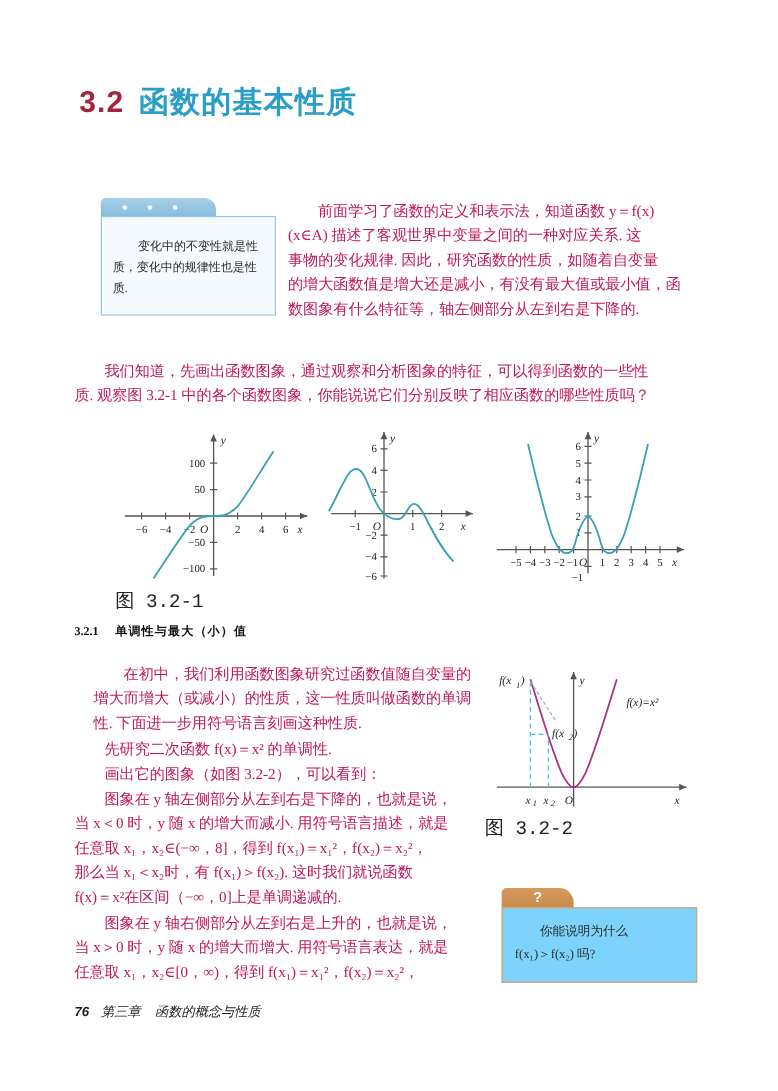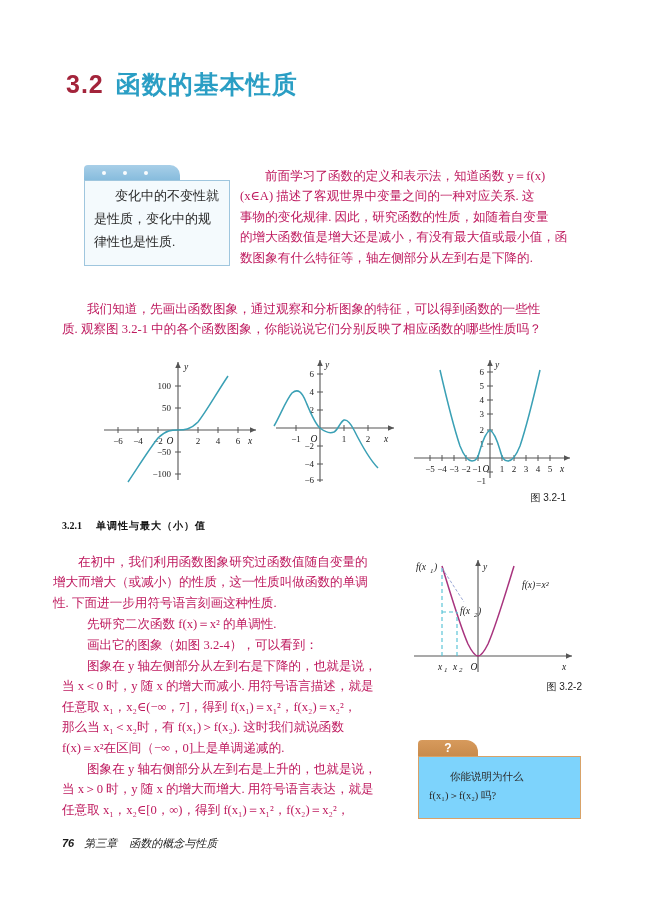--- a/index.html
+++ b/index.html
@@ -19,37 +19,37 @@
   .callout-blue{position:absolute;left:84px;top:165px;width:146px;}
   .callout-blue .tab{
     width:96px;height:15px;
     background:linear-gradient(#a8cfe8,#87bcdd);
     border-radius:4px 10px 0 0;
     display:flex;align-items:center;gap:17px;padding-left:18px;box-sizing:border-box;
   }
   .callout-blue .tab .dot{width:4px;height:4px;border-radius:50%;background:#ffffff;opacity:.95;}
   .callout-blue .body{
     border:1px solid #9fc6de;background:#f4fafd;
-    padding:4px 9px 12px 9px;font-size:13px;line-height:1.75;
+    padding:16px 9px 12px 9px;font-size:10px;line-height:1.75;
     color:#2b2b2b;text-indent:21px;
     font-family:"Liberation Serif",serif;
   }
 
   
   .para{position:absolute;font-size:12.6px;line-height:1.62;text-align:justify;color:#be185d;}
   .indent{text-indent:25px;}
 
   
   .h3{position:absolute;left:62px;top:519px;font-weight:bold;font-size:10px;color:#111;}
   .h3 .hn{font-family:"Liberation Serif",serif;}
   .h3 .ht{font-family:"Liberation Sans",sans-serif;margin-left:14px;letter-spacing:1px;}
 
   
   .figwrap{position:absolute;}
-  .figcap{font-size:10px;color:#222;text-align:right;font-family:Liberation Sans, sans-serif;}
+  .figcap{font-size:16px;color:#222;text-align:left;font-family:Liberation Mono, monospace;}
 
   
   .callout-orange{position:absolute;left:418px;top:740px;width:163px;}
   .callout-orange .tab{
     width:60px;height:16px;background:linear-gradient(#d79a5c,#c98b4c);
     border-radius:4px 12px 0 0;color:#fff;font-size:12px;font-weight:bold;
     display:flex;align-items:center;justify-content:center;
     font-family:"Liberation Sans",sans-serif;
   }
   .callout-orange .body{
@@ -216,34 +216,34 @@
         <path class="curve" d="M 30,18 C 36,44 44,76 50,94 C 54,104 58,109 62,109 C 66,109 68,106 70,98 C 73,88 76,80 80,78 C 84,80 87,88 90,98 C 92,106 94,109 98,109 C 102,109 106,104 110,94 C 116,76 124,44 130,18"></path>
       </svg>
     </div>
     <div class="figcap" style="margin-top:4px;width:470px;">图 3.2-1</div>
   </div>
 
   <div class="h3">
     <span class="hn">3.2.1</span><span class="ht">单调性与最大（小）值</span>
   </div>
 
-  <div class="para" style="left:53px;top:552px;width:325px;">
+  <div class="para" style="left:78px;top:552px;width:325px;">
     <div class="indent">在初中，我们利用函数图象研究过函数值随自变量的</div>
     <div>增大而增大（或减小）的性质，这一性质叫做函数的单调</div>
     <div>性. 下面进一步用符号语言刻画这种性质.</div>
   </div>
 
   <div class="para indent" style="left:62px;top:614px;width:325px;">先研究二次函数 f(x)＝x² 的单调性.</div>
 
-  <div class="para indent" style="left:62px;top:635px;width:325px;">画出它的图象（如图 3.2-4），可以看到：</div>
+  <div class="para indent" style="left:62px;top:635px;width:325px;">画出它的图象（如图 3.2-2），可以看到：</div>
 
   <div class="para" style="left:62px;top:656px;width:325px;">
     <div class="indent">图象在 y 轴左侧部分从左到右是下降的，也就是说，</div>
     <div>当 x＜0 时，y 随 x 的增大而减小. 用符号语言描述，就是</div>
-    <div>任意取 x₁，x₂∈(−∞，7]，得到 f(x₁)＝x₁²，f(x₂)＝x₂²，</div>
+    <div>任意取 x₁，x₂∈(−∞，8]，得到 f(x₁)＝x₁²，f(x₂)＝x₂²，</div>
     <div>那么当 x₁＜x₂时，有 f(x₁)＞f(x₂). 这时我们就说函数</div>
     <div>f(x)＝x²在区间（−∞，0]上是单调递减的.</div>
   </div>
 
   <div class="para" style="left:62px;top:759px;width:325px;">
     <div class="indent">图象在 y 轴右侧部分从左到右是上升的，也就是说，</div>
     <div>当 x＞0 时，y 随 x 的增大而增大. 用符号语言表达，就是</div>
     <div>任意取 x₁，x₂∈[0，∞)，得到 f(x₁)＝x₁²，f(x₂)＝x₂²，</div>
   </div>
 

